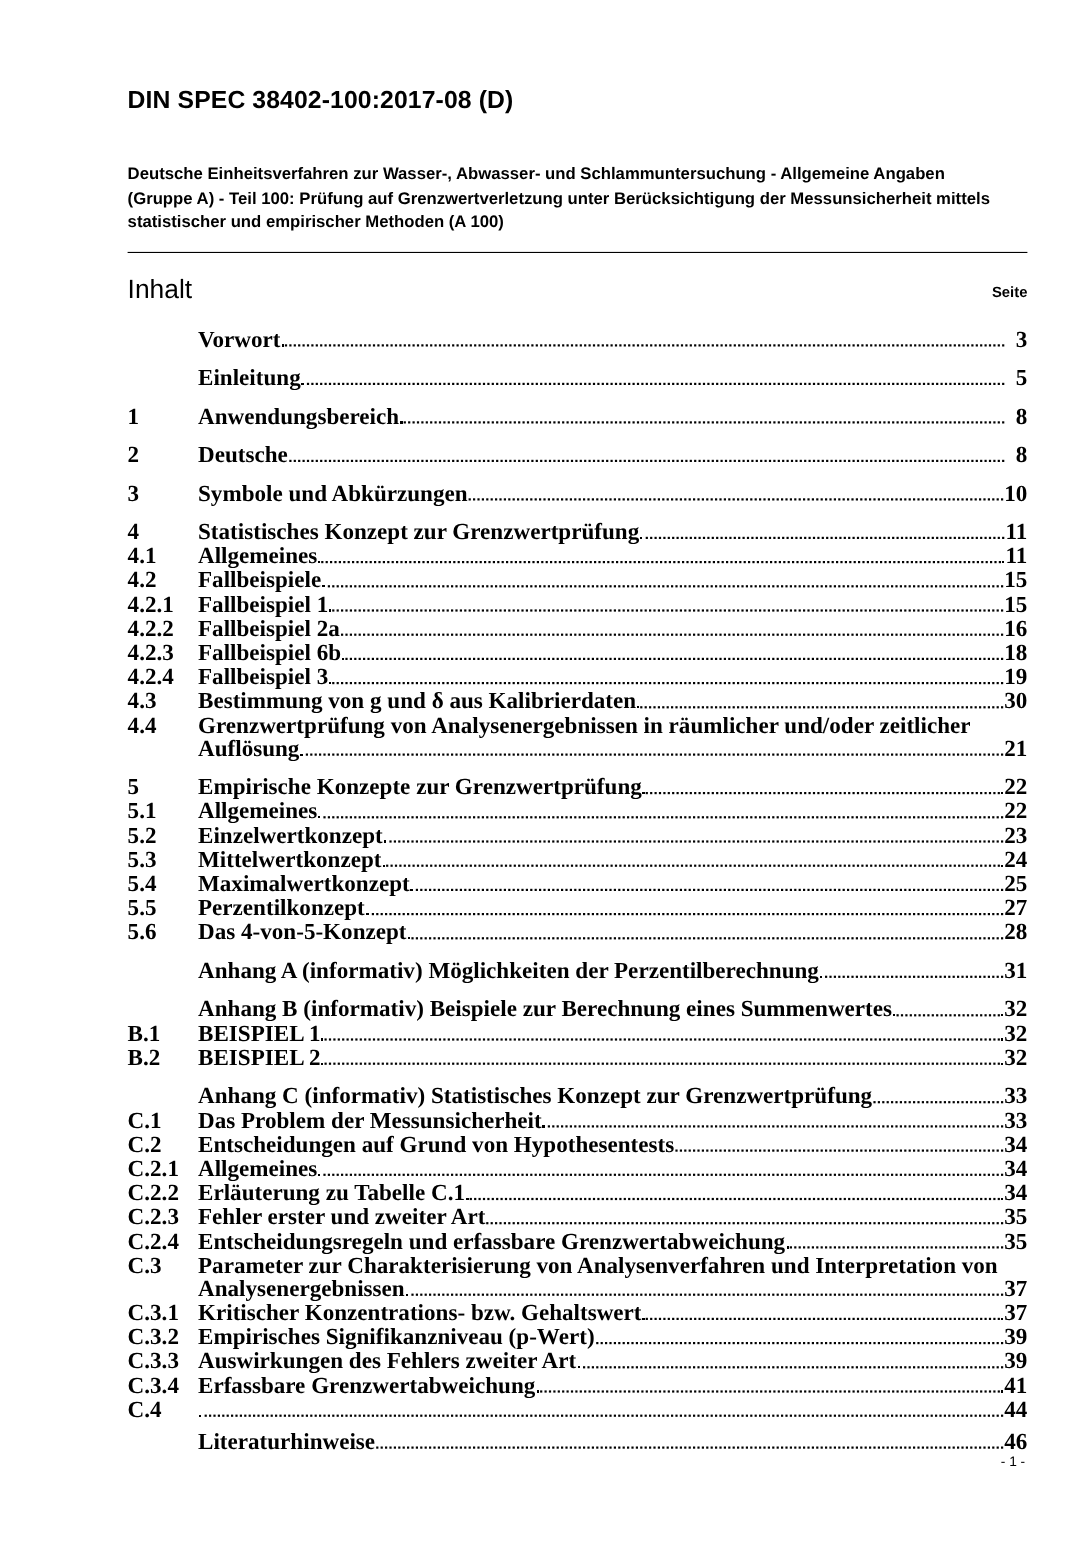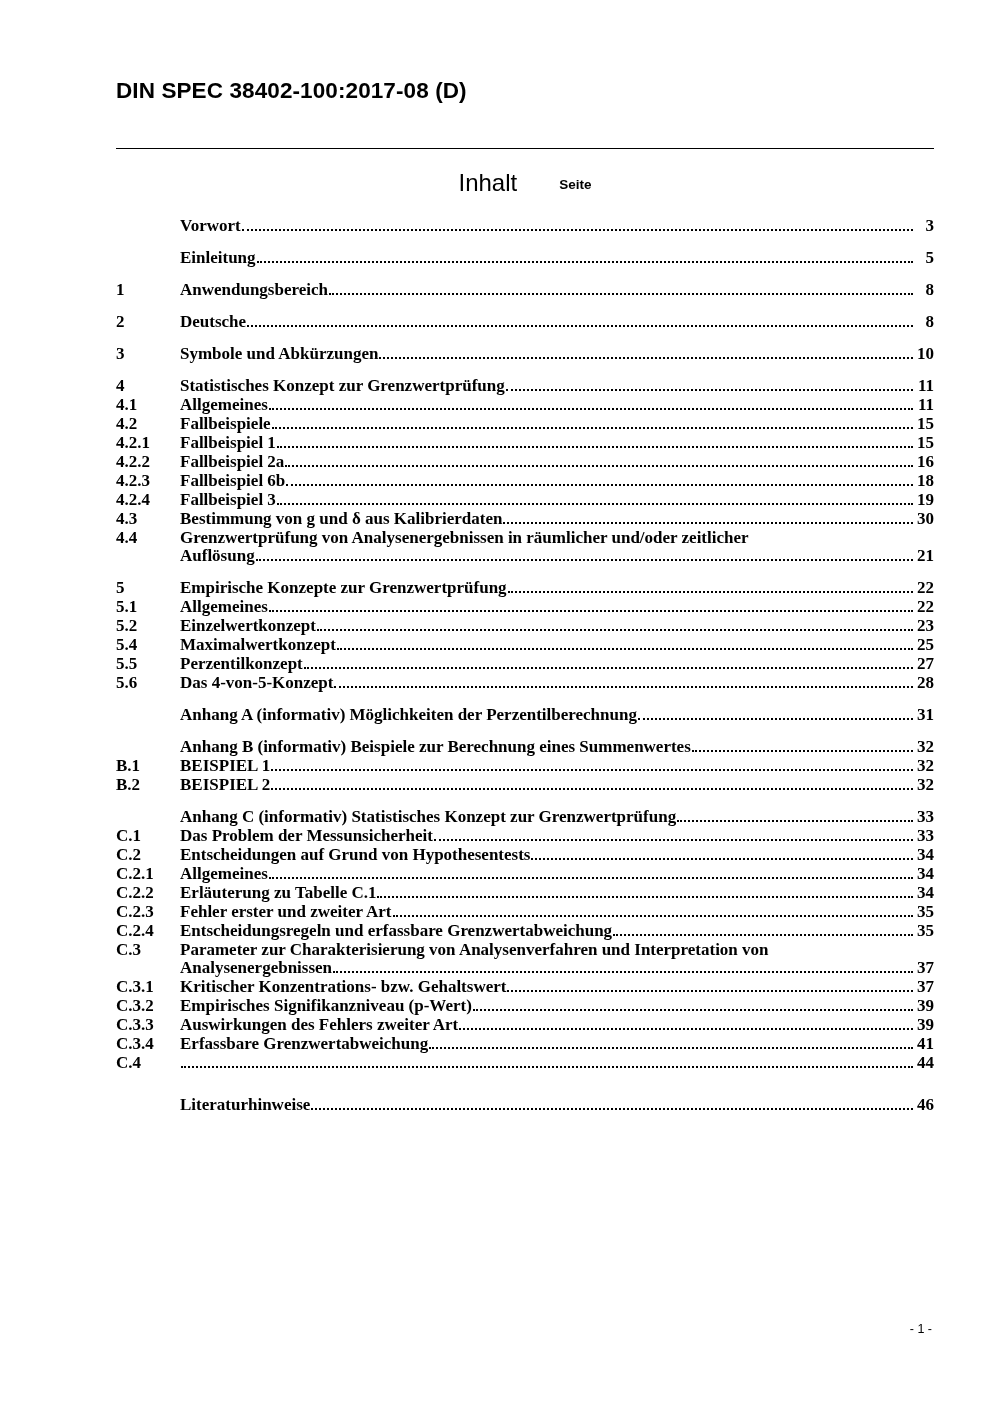--- a/index.html
+++ b/index.html
@@ -38,21 +38,21 @@
     width: 790px;
   }
   .rule {
     border-bottom: 1px solid #000;
     margin-top: 16px;
     width: 818px;
   }
   .toc-head {
     display: flex;
     align-items: flex-end;
-    justify-content: center;
+    justify-content: space-between;
     width: 818px;
     margin-top: 22px;
     gap: 42px;
   }
   .toc-head .inhalt {
     font-family: "Liberation Sans", sans-serif;
     font-size: 24px;
     line-height: 1;
   }
   .toc-head .seite {
@@ -61,27 +61,27 @@
     font-size: 13.5px;
     padding-bottom: 3px;
   }
   .toc {
     margin-top: 22px;
     width: 818px;
   }
   .row {
     display: flex;
     align-items: baseline;
-    font-size: 17px;
+    font-size: 21px;
     font-weight: bold;
     line-height: 1.0;
     padding: 0;
   }
   .row.gap-before { margin-top: 14px; }
-  .row.gap-small { margin-top: 24px; }
+  .row.gap-small { margin-top: 8px; }
   .num {
     flex: 0 0 auto;
     width: 64px;
     white-space: nowrap;
   }
   .label {
     flex: 0 0 auto;
     white-space: nowrap;
   }
   .dots {
@@ -118,20 +118,21 @@
   }
   .row.tight { margin-top: 1px; }
 </style>
 </head>
 <body>
 
 <div class="page">
 
   <div class="doc-id">DIN SPEC 38402-100:2017-08 (D)</div>
 
+  <div class="doc-title">Deutsche Einheitsverfahren zur Wasser-, Abwasser- und Schlammuntersuchung - Allgemeine Angaben (Gruppe A) - Teil 100: Prüfung auf Grenzwertverletzung unter Berücksichtigung der Messunsicherheit mittels statistischer und empirischer Methoden (A 100)</div>
 
   <div class="rule"></div>
 
   <div class="toc-head">
     <div class="inhalt">Inhalt</div>
     <div class="seite">Seite</div>
   </div>
 
   <div class="toc" id="toc-list">
       <div class="row tight">
@@ -234,20 +235,26 @@
         <span class="dots"></span>
         <span class="page-no">22</span>
       </div>
       <div class="row tight">
         <span class="num">5.2</span>
         <span class="label">Einzelwertkonzept</span>
         <span class="dots"></span>
         <span class="page-no">23</span>
       </div>
       <div class="row tight">
+        <span class="num">5.3</span>
+        <span class="label">Mittelwertkonzept</span>
+        <span class="dots"></span>
+        <span class="page-no">24</span>
+      </div>
+      <div class="row tight">
         <span class="num">5.4</span>
         <span class="label">Maximalwertkonzept</span>
         <span class="dots"></span>
         <span class="page-no">25</span>
       </div>
       <div class="row tight">
         <span class="num">5.5</span>
         <span class="label">Perzentilkonzept</span>
         <span class="dots"></span>
         <span class="page-no">27</span>

